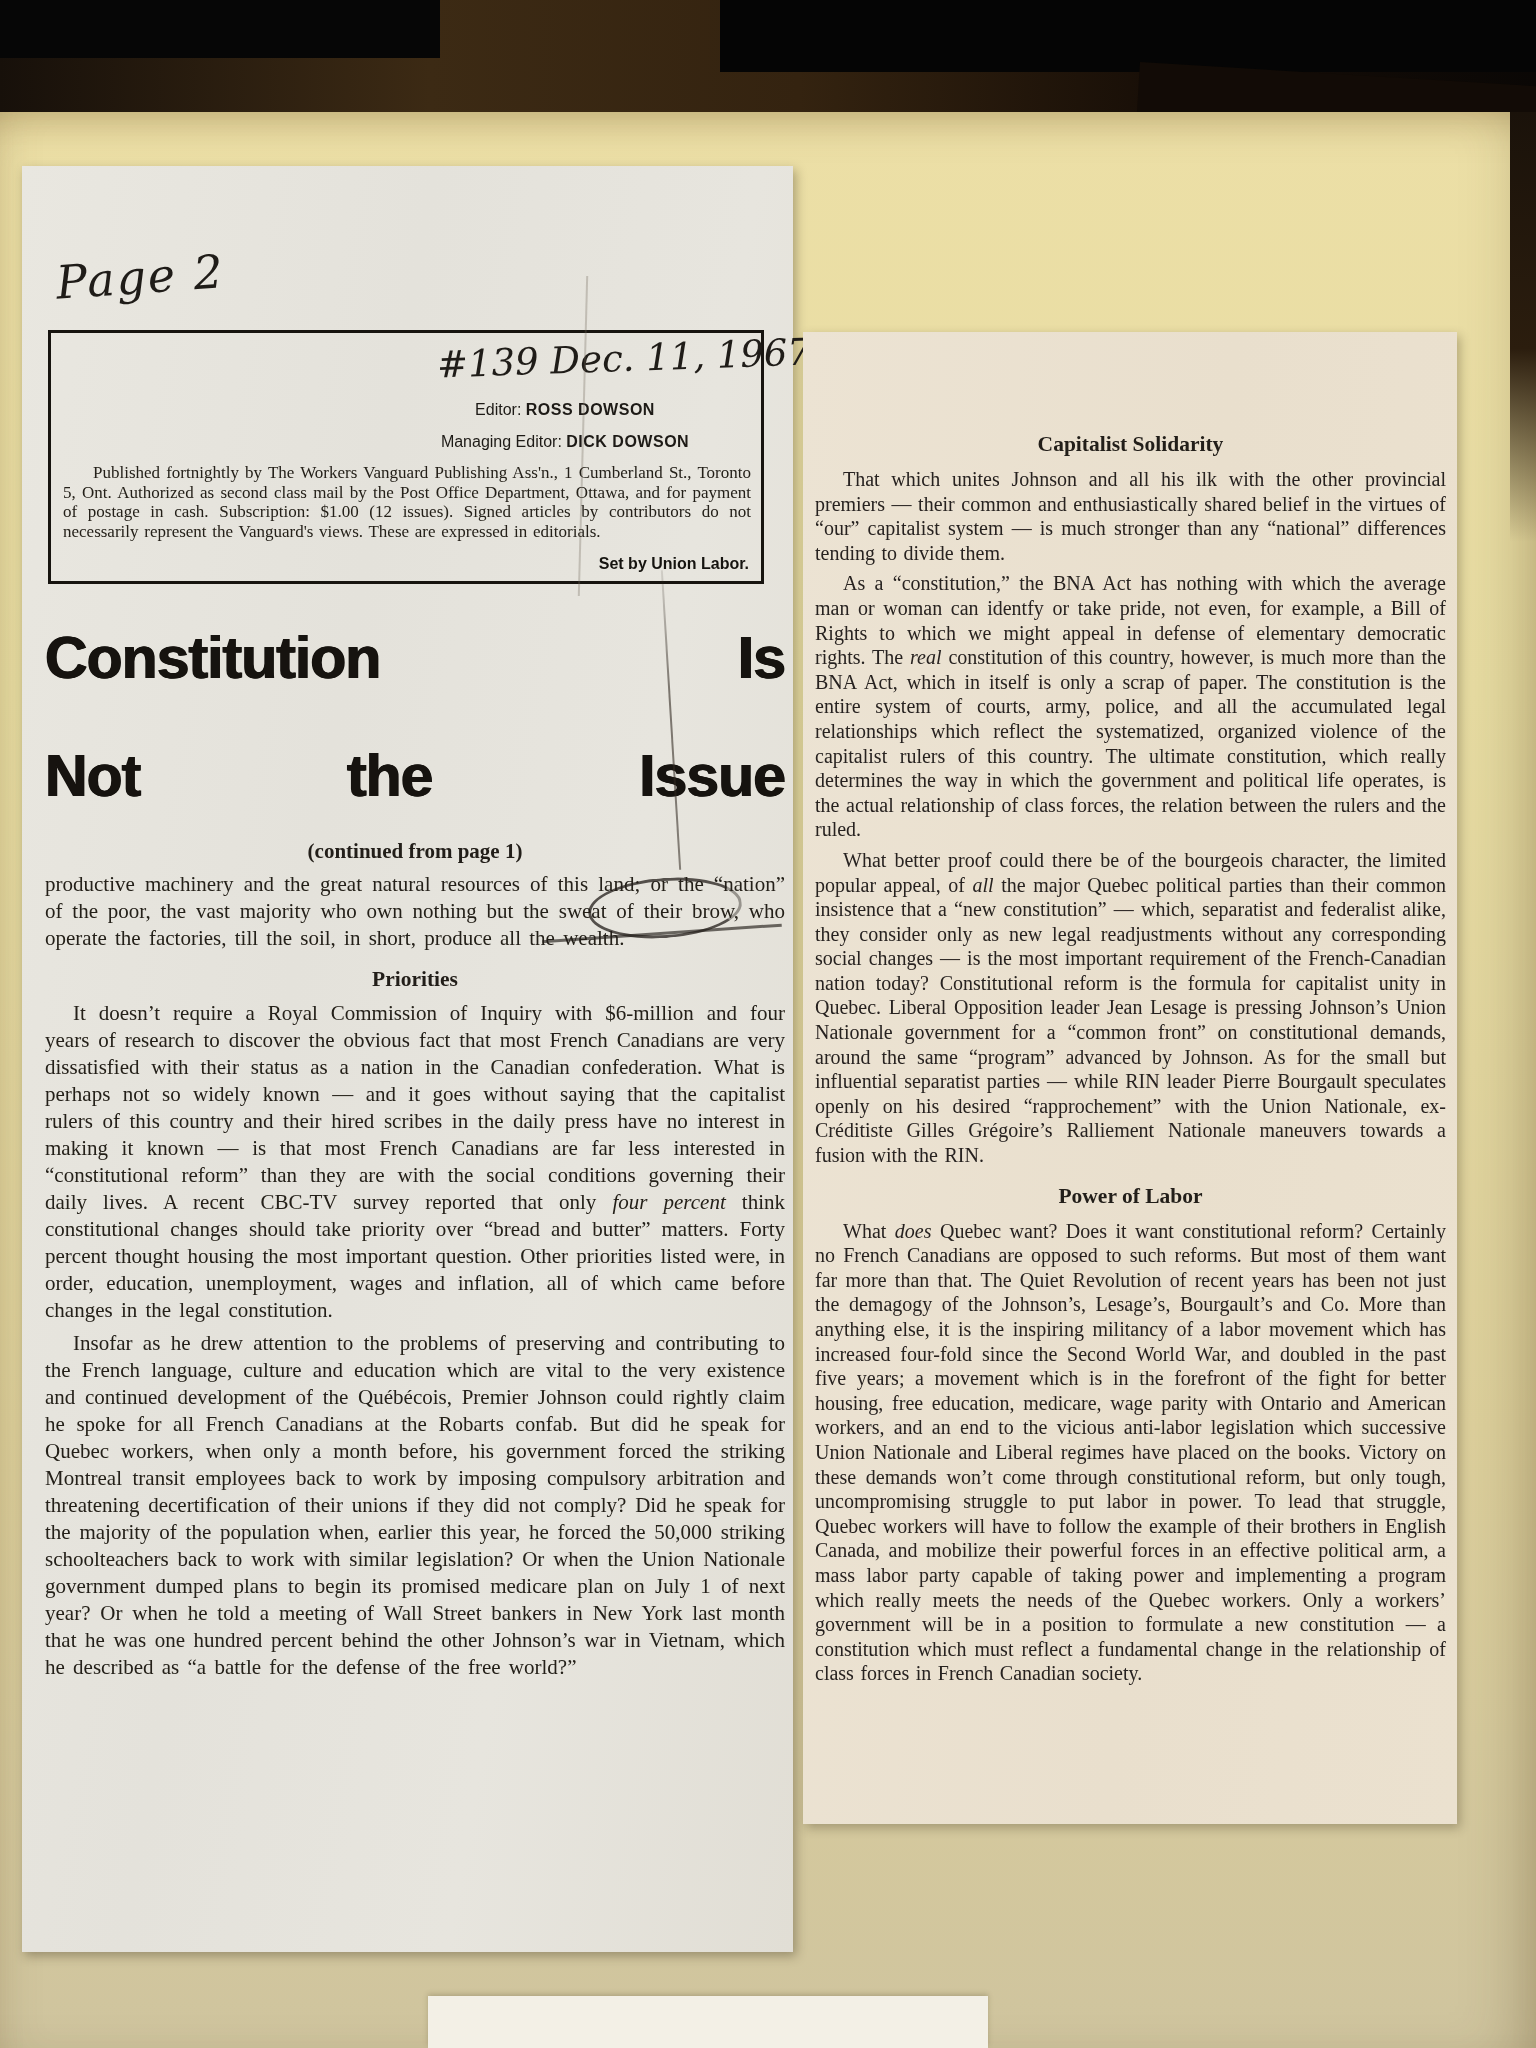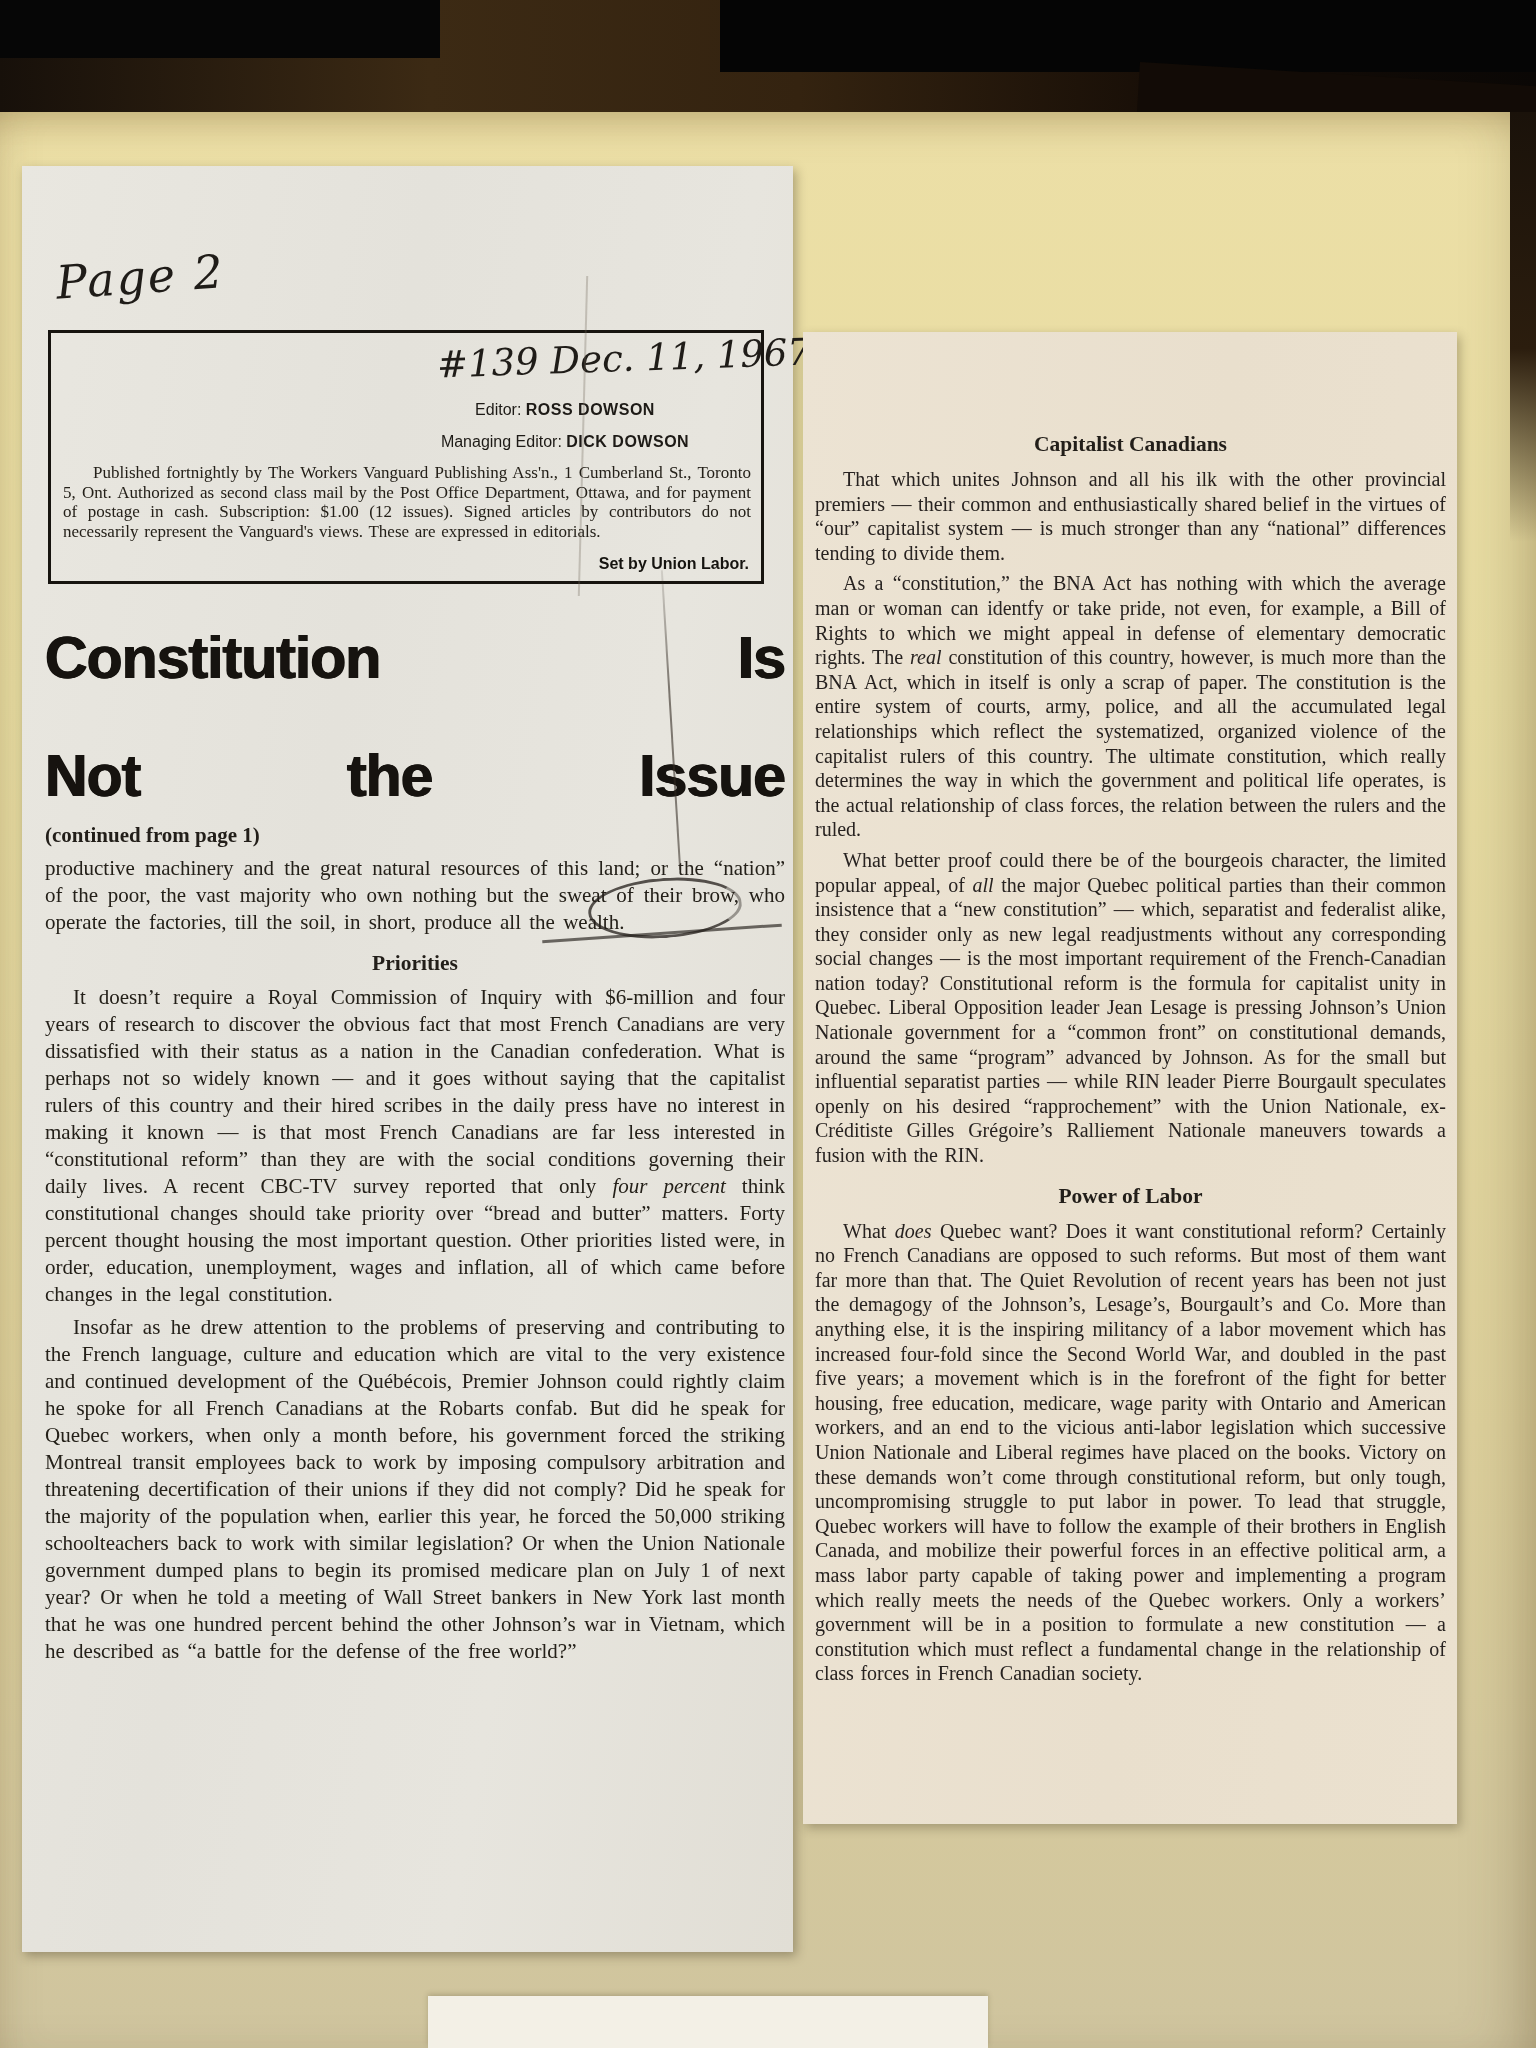--- a/index.html
+++ b/index.html
@@ -31,21 +31,21 @@
   .editors{position:absolute;left:318px;top:68px;width:392px;text-align:center;font-family:"Liberation Sans",sans-serif;font-size:16px;color:#1d1a16;}
   .ed-line{margin-bottom:14px;}
   .ed-name{font-weight:700;letter-spacing:.5px;}
   .pubinfo{position:absolute;left:12px;top:130px;width:688px;font-size:17px;line-height:19.5px;text-align:justify;text-indent:30px;word-spacing:1.5px;color:#242019;}
   .setby{position:absolute;right:12px;bottom:8px;font-family:"Liberation Sans",sans-serif;font-weight:700;font-size:16px;color:#15130f;}
 
   .article{position:absolute;left:23px;top:446px;width:740px;}
   .hl{font-family:Liberation Sans, sans-serif;font-weight:700;font-size:59px;line-height:92px;letter-spacing:-1px;color:#16130f;
       text-align:justify;text-align-last:justify;text-shadow:.7px 0 0 #16130f,-.7px 0 0 #16130f;}
   .hl2{margin-top:26px;}
-  .continued{font-weight:700;font-size:21px;line-height:27px;color:#221e19;}
+  .continued{margin-top:16px;text-align:center;font-weight:700;font-size:21px;line-height:27px;color:#221e19;}
   .p{margin:6px 0 0;font-size:21px;line-height:27px;text-align:justify;word-spacing:3px;color:#242019;}
   .indent{text-indent:28px;}
   .colhead{margin:13px 0 7px;text-align:center;font-weight:700;font-size:21.5px;line-height:28px;color:#221e19;}
   .rp{font-size:20px;line-height:24.6px;word-spacing:1.5px;color:#272220;}
   .rh{margin:14px 0 9px;}
   .rh-first{margin-top:0;}
   .it{font-style:italic;}
 
   .fold-line{position:absolute;left:560px;top:110px;width:2px;height:320px;background:rgba(110,100,85,.3);transform:rotate(1.5deg);}
   .crease{position:absolute;left:648px;top:404px;width:2px;height:300px;transform:rotate(-3.5deg);
@@ -101,21 +101,21 @@
       <p class="p indent">Insofar as he drew attention to the problems of preserving and contributing to the French language, culture and education which are vital to the very existence and continued development of the Québécois, Premier Johnson could rightly claim he spoke for all French Canadians at the Robarts confab. But did he speak for Quebec workers, when only a month before, his government forced the striking Montreal transit employees back to work by imposing compulsory arbitration and threatening decertification of their unions if they did not comply? Did he speak for the majority of the population when, earlier this year, he forced the 50,000 striking schoolteachers back to work with similar legislation? Or when the Union Nationale government dumped plans to begin its promised medicare plan on July 1 of next year? Or when he told a meeting of Wall Street bankers in New York last month that he was one hundred percent behind the other Johnson’s war in Vietnam, which he described as “a battle for the defense of the free world?”</p>
     </div>
 
     <div class="fold-line"></div>
     <div class="crease"></div>
     <div class="pen-ellipse"></div>
     <div class="pen-strike"></div>
   </div>
 
   <div class="clip-right">
-    <div class="colhead rh rh-first">Capitalist Canadians</div>
+    <div class="colhead rh rh-first">Capitalist Solidarity</div>
     <p class="p rp indent">That which unites Johnson and all his ilk with the other provincial premiers — their common and enthusiastically shared belief in the virtues of “our” capitalist system — is much stronger than any “national” differences tending to divide them.</p>
     <p class="p rp indent"><span>As a “constitution,” the BNA Act has nothing with which the average man or woman can identfy or take pride, not even, for example, a Bill of Rights to which we might appeal in defense of elementary democratic rights. The </span><span class="it">real</span><span> constitution of this country, however, is much more than the BNA Act, which in itself is only a scrap of paper. The constitution is the entire system of courts, army, police, and all the accumulated legal relationships which reflect the systematized, organized violence of the capitalist rulers of this country. The ultimate constitution, which really determines the way in which the government and political life operates, is the actual relationship of class forces, the relation between the rulers and the ruled.</span></p>
     <p class="p rp indent"><span>What better proof could there be of the bourgeois character, the limited popular appeal, of </span><span class="it">all</span><span> the major Quebec political parties than their common insistence that a “new constitution” — which, separatist and federalist alike, they consider only as new legal readjustments without any corresponding social changes — is the most important requirement of the French-Canadian nation today? Constitutional reform is the formula for capitalist unity in Quebec. Liberal Opposition leader Jean Lesage is pressing Johnson’s Union Nationale government for a “common front” on constitutional demands, around the same “program” advanced by Johnson. As for the small but influential separatist parties — while RIN leader Pierre Bourgault speculates openly on his desired “rapprochement” with the Union Nationale, ex-Créditiste Gilles Grégoire’s Ralliement Nationale maneuvers towards a fusion with the RIN.</span></p>
     <div class="colhead rh">Power of Labor</div>
     <p class="p rp indent"><span>What </span><span class="it">does</span><span> Quebec want? Does it want constitutional reform? Certainly no French Canadians are opposed to such reforms. But most of them want far more than that. The Quiet Revolution of recent years has been not just the demagogy of the Johnson’s, Lesage’s, Bourgault’s and Co. More than anything else, it is the inspiring militancy of a labor movement which has increased four-fold since the Second World War, and doubled in the past five years; a movement which is in the forefront of the fight for better housing, free education, medicare, wage parity with Ontario and American workers, and an end to the vicious anti-labor legislation which successive Union Nationale and Liberal regimes have placed on the books. Victory on these demands won’t come through constitutional reform, but only tough, uncompromising struggle to put labor in power. To lead that struggle, Quebec workers will have to follow the example of their brothers in English Canada, and mobilize their powerful forces in an effective political arm, a mass labor party capable of taking power and implementing a program which really meets the needs of the Quebec workers. Only a workers’ government will be in a position to formulate a new constitution — a constitution which must reflect a fundamental change in the relationship of class forces in French Canadian society.</span></p>
   </div>
 
   <div class="bottom-strip"></div>
 
 </div>

